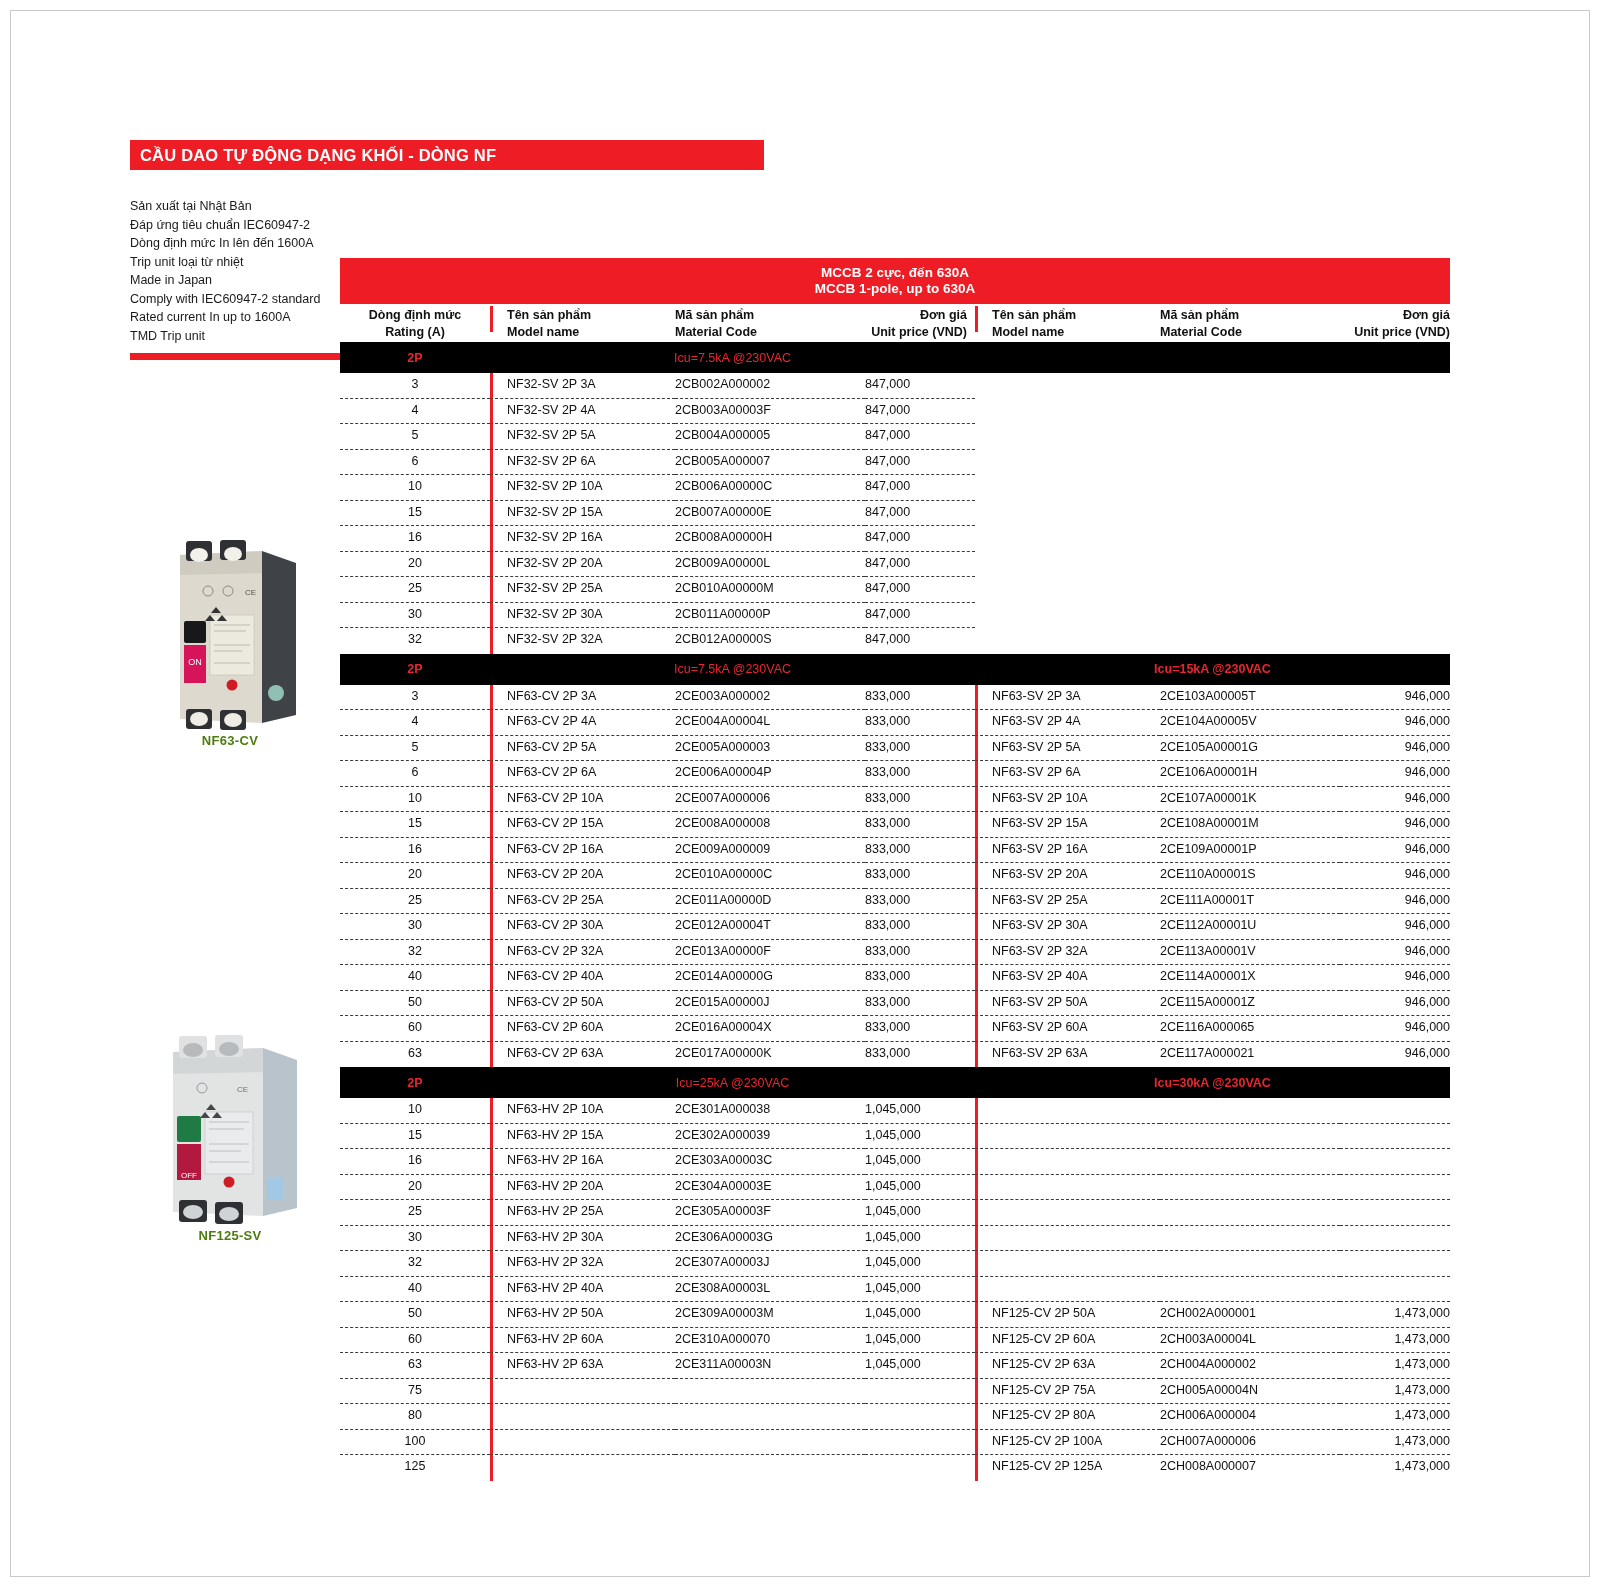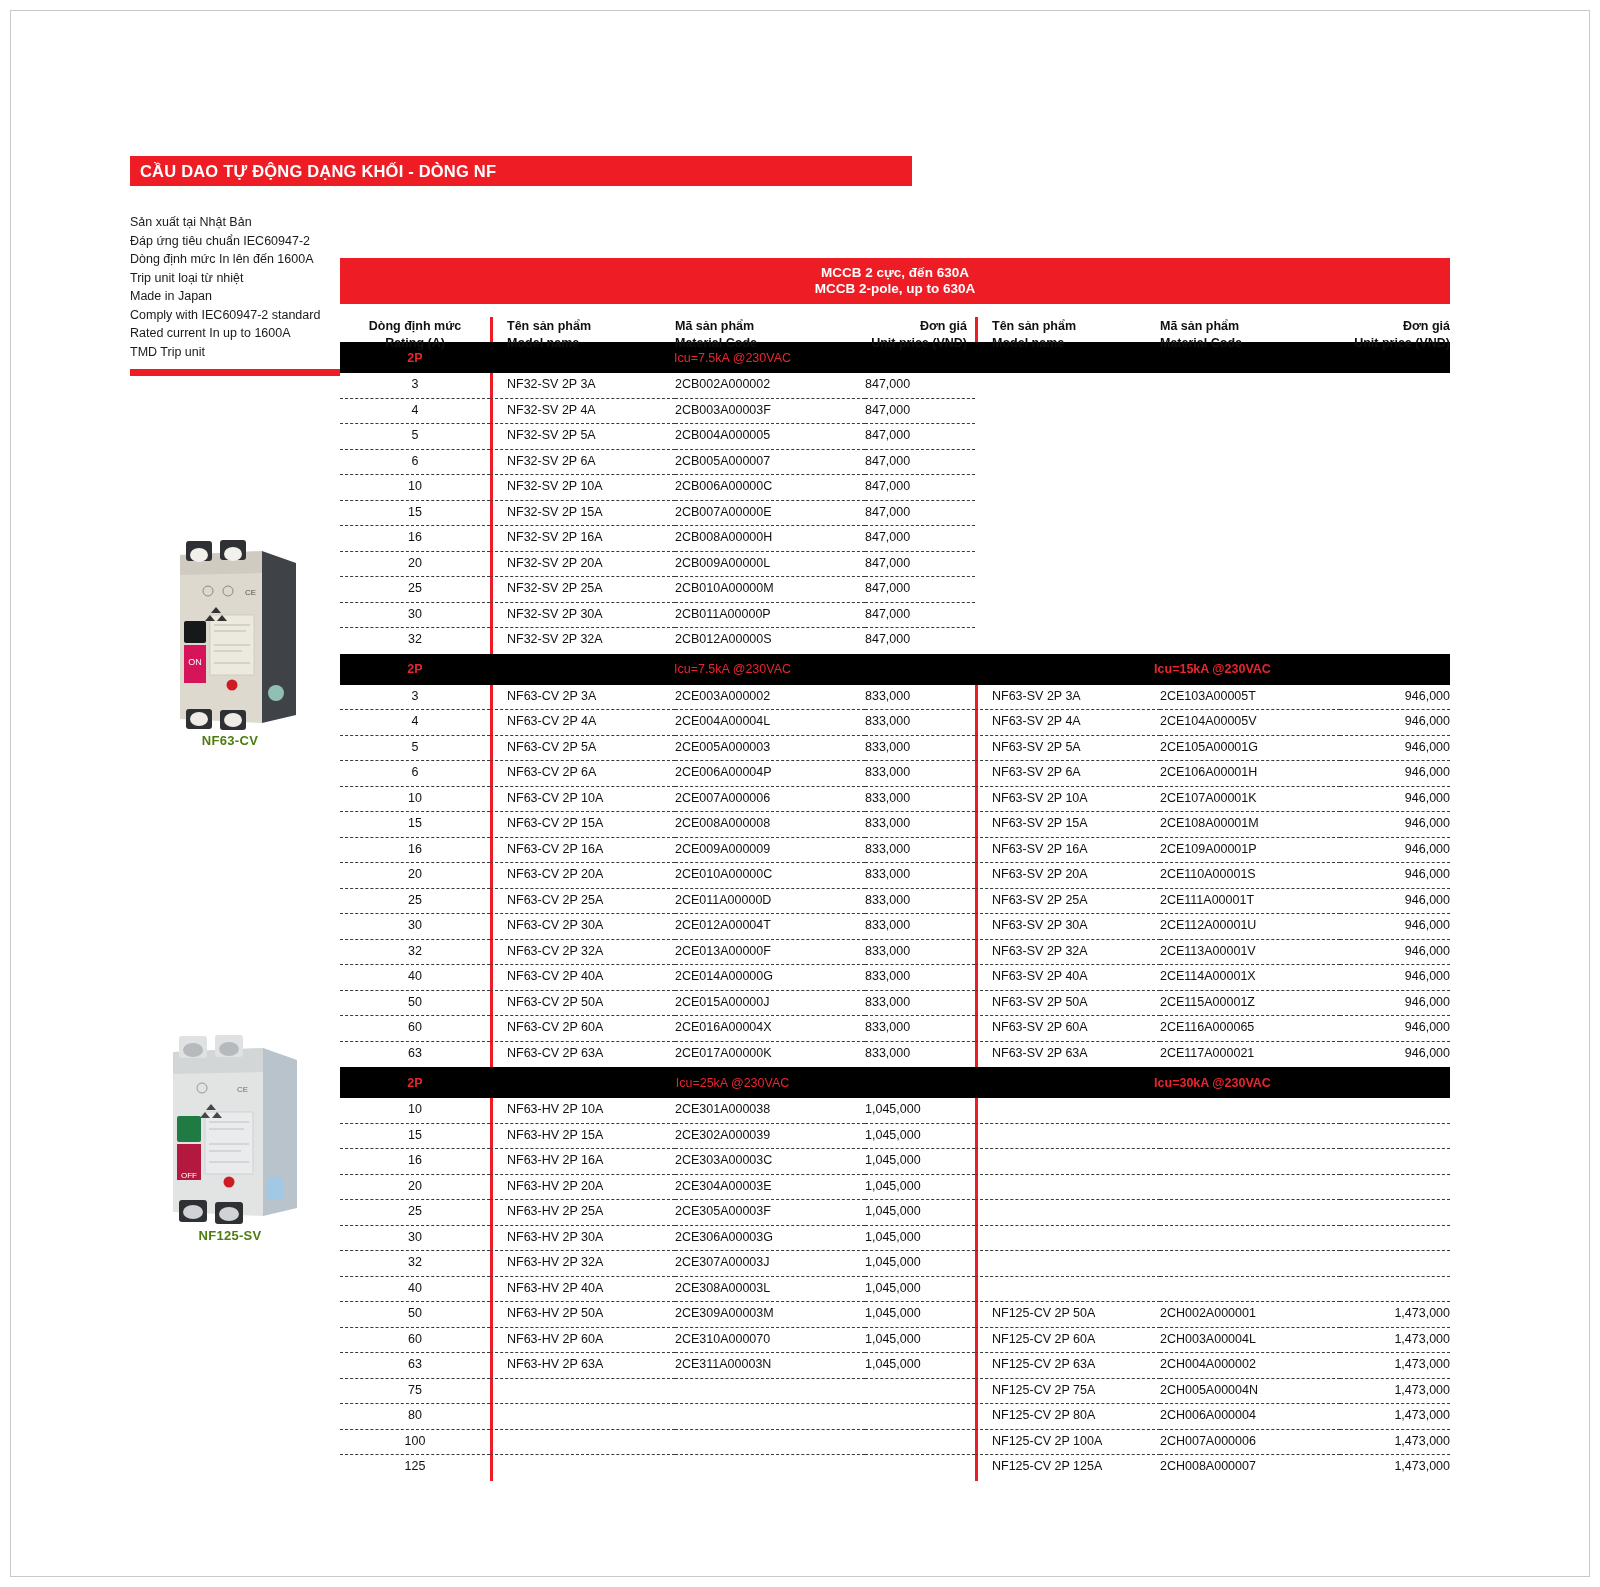--- a/index.html
+++ b/index.html
@@ -22,21 +22,21 @@
 
   
   .header { position:absolute; left:130px; top:140px; width:1320px; }
   .header-bars { display:flex; gap:0; }
   .title-bar {
     background:#ee1c25;
     height:30px;
     display:flex; align-items:center;
     padding-left:10px;
   }
-  .title-bar.vn { width:782px;margin-top:16px; }
+  .title-bar.vn { width:634px; }
   .title-bar.en { width:430px; margin-left:0; }
   .title-bar span {
     color:#ffffff;
     font-size:16.5px;
     font-weight:bold;
     letter-spacing:0.2px;
     white-space:nowrap;
   }
   .header-gap { width:10px; }
 
@@ -87,21 +87,20 @@
     font-size:13.5px;
     font-weight:bold;
     line-height:15.5px;
   }
 
   .colhead {
     display:flex;
     height:38px;
     background:#fff;
     padding-top:2px;
-    align-items:flex-end;
   }
   .colhead .cell {
     font-size:12.5px;
     font-weight:bold;
     line-height:17px;
     color:#111;
     padding-top:1px;
   }
   .ch-rating { width:150px; text-align:center; }
   .ch-model  { width:185px; padding-left:14px; border-left:3px solid #ee1c25; }
@@ -322,21 +321,21 @@
       <rect x="122" y="150" width="16" height="22" rx="3" fill="#9fc9e8" opacity="0.9"></rect>
     </svg>
   </div>
   <div class="caption">NF125-SV</div>
 </div>
 
 <div class="table-wrap">
 
   <div class="banner">
     <div>MCCB 2 cực, đến 630A</div>
-    <div>MCCB 2-pole, up to 630A</div>
+    <div>MCCB 1-pole, up to 630A</div>
   </div>
 
   <div class="colhead">
     <div class="cell ch-rating">
       <div>Dòng định mức</div>
       <div>Rating (A)</div>
     </div>
     <div class="cell ch-model">
       <div>Tên sản phẩm</div>
       <div>Model name</div>

